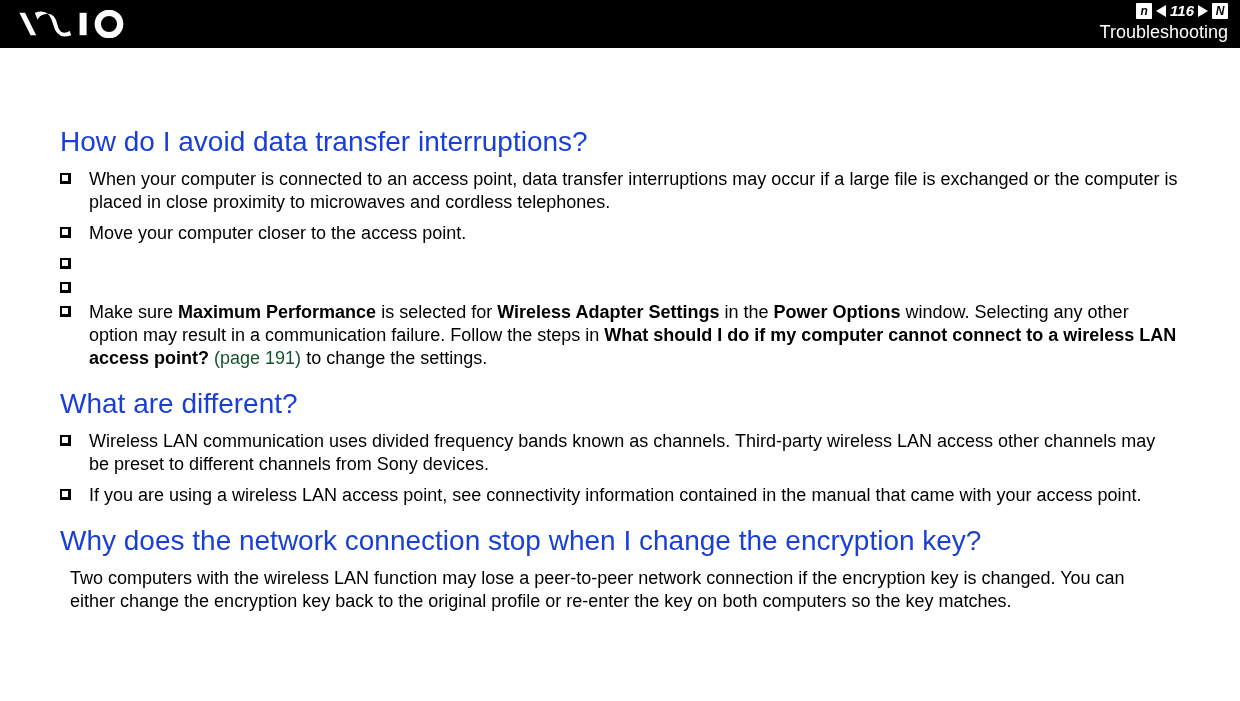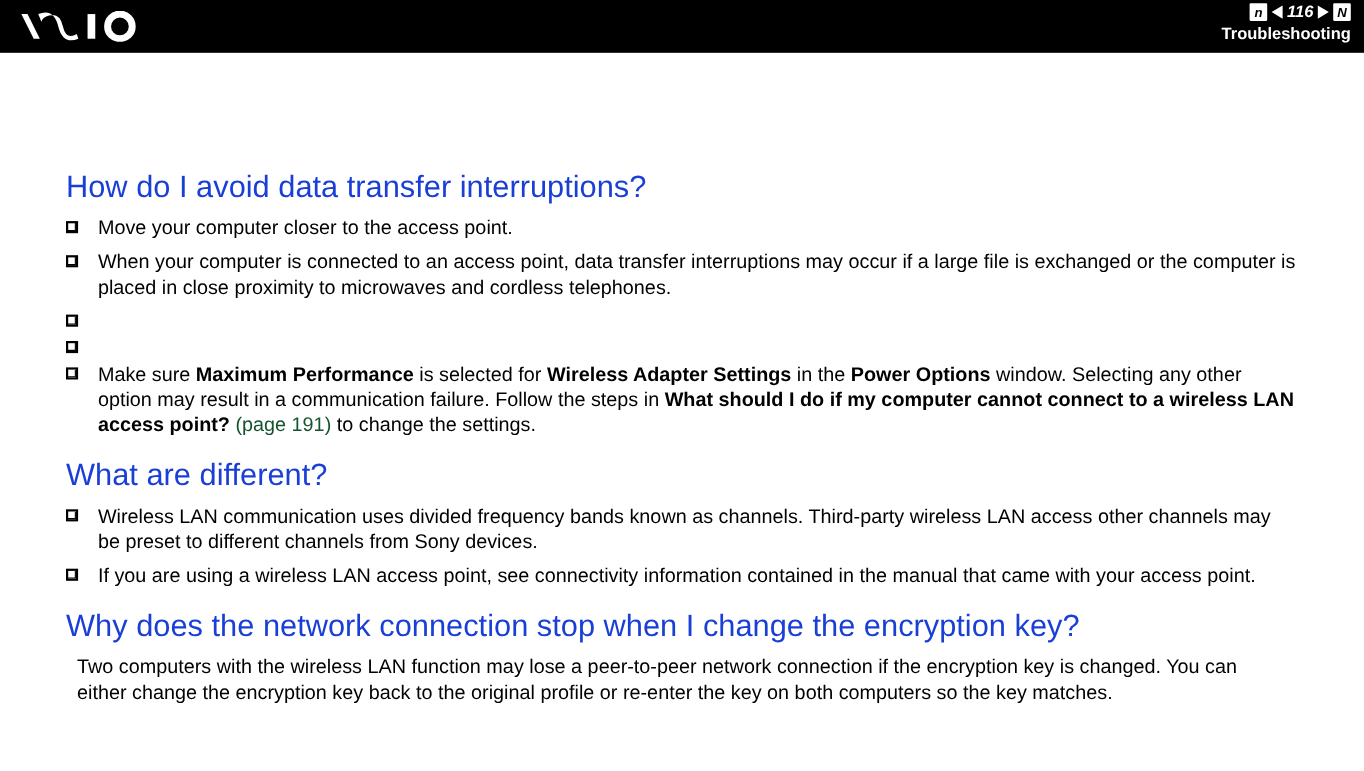--- a/index.html
+++ b/index.html
@@ -52,26 +52,26 @@
     justify-content: center;
     width: 16px; height: 16px;
     background: #fff;
     color: #000;
     font-style: italic;
     font-weight: bold;
     font-size: 12px;
     border-radius: 1px;
   }
   .section-label {
-    font-weight: bold;
-    font-size: 15px;
+    font-weight: normal;
+    font-size: 18px;
     margin-top: 2px;
   }
   .content {
-    padding: 88px 60px 20px 60px;
+    padding: 60px 60px 20px 60px;
   }
   h2.question {
     color: #1a3fd6;
     font-weight: normal;
     font-size: 28px;
     margin: 18px 0 10px 0;
   }
   ul.bullet {
     list-style: none;
     padding: 0;
@@ -124,25 +124,25 @@
     <div class="section-label">Troubleshooting</div>
   </div>
 </div>
 
 <div class="content" id="content-root">
 
 <h2 class="question">How do I avoid data transfer interruptions?</h2>
     <ul class="bullet">
       <li>
         <span class="sq"></span>
-        <div><span>Move your computer closer to the access point.</span></div>
+        <div><span>When your computer is connected to an access point, data transfer interruptions may occur if a large file is exchanged or the computer is placed in close proximity to microwaves and cordless telephones.</span></div>
       </li>
       <li>
         <span class="sq"></span>
-        <div><span>When your computer is connected to an access point, data transfer interruptions may occur if a large file is exchanged or the computer is placed in close proximity to microwaves and cordless telephones.</span></div>
+        <div><span>Move your computer closer to the access point.</span></div>
       </li>
       <li>
         <span class="sq"></span>
       </li>
       <li>
         <span class="sq"></span>
       </li>
       <li>
         <span class="sq"></span>
         <div><span>Make sure </span><span class="b">Maximum Performance</span><span> is selected for </span><span class="b">Wireless Adapter Settings</span><span> in the </span><span class="b">Power Options</span><span> window. Selecting any other option may result in a communication failure. Follow the steps in </span><span class="b">What should I do if my computer cannot connect to a wireless LAN access point? </span><span class="b link">(page 191)</span><span> to change the settings.</span></div>

